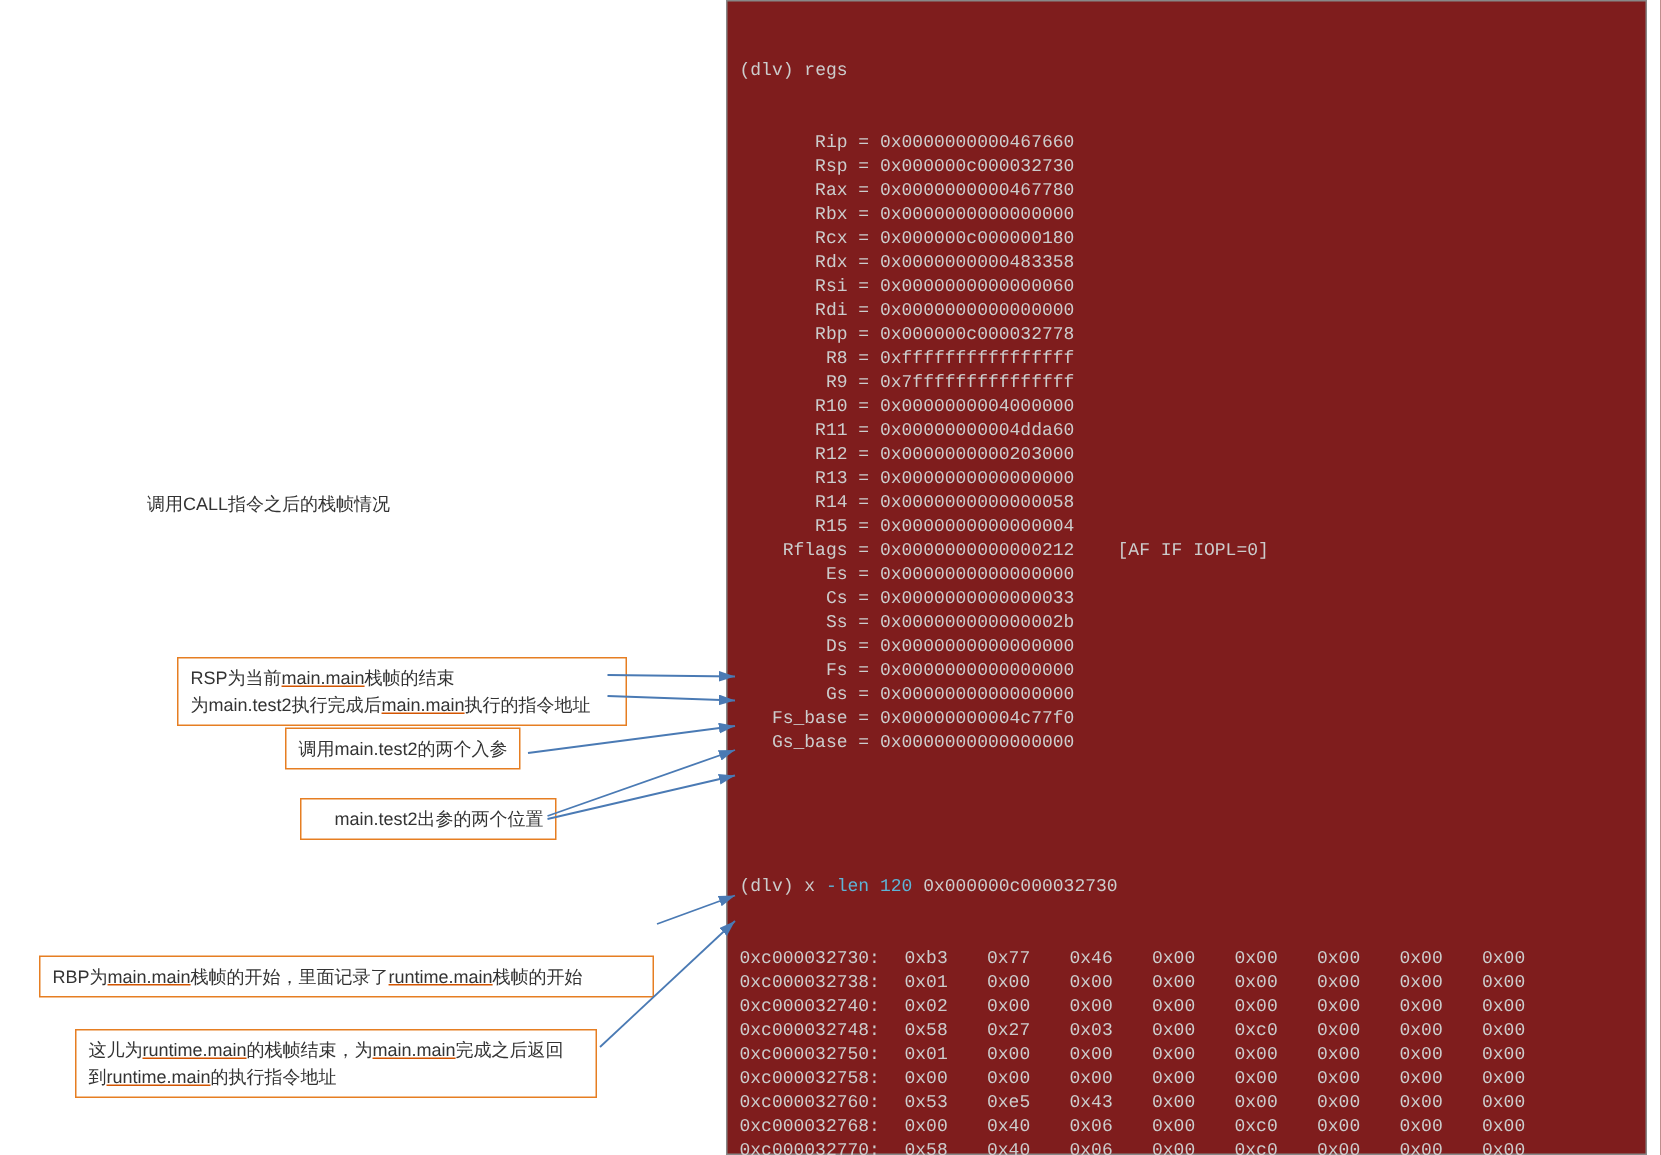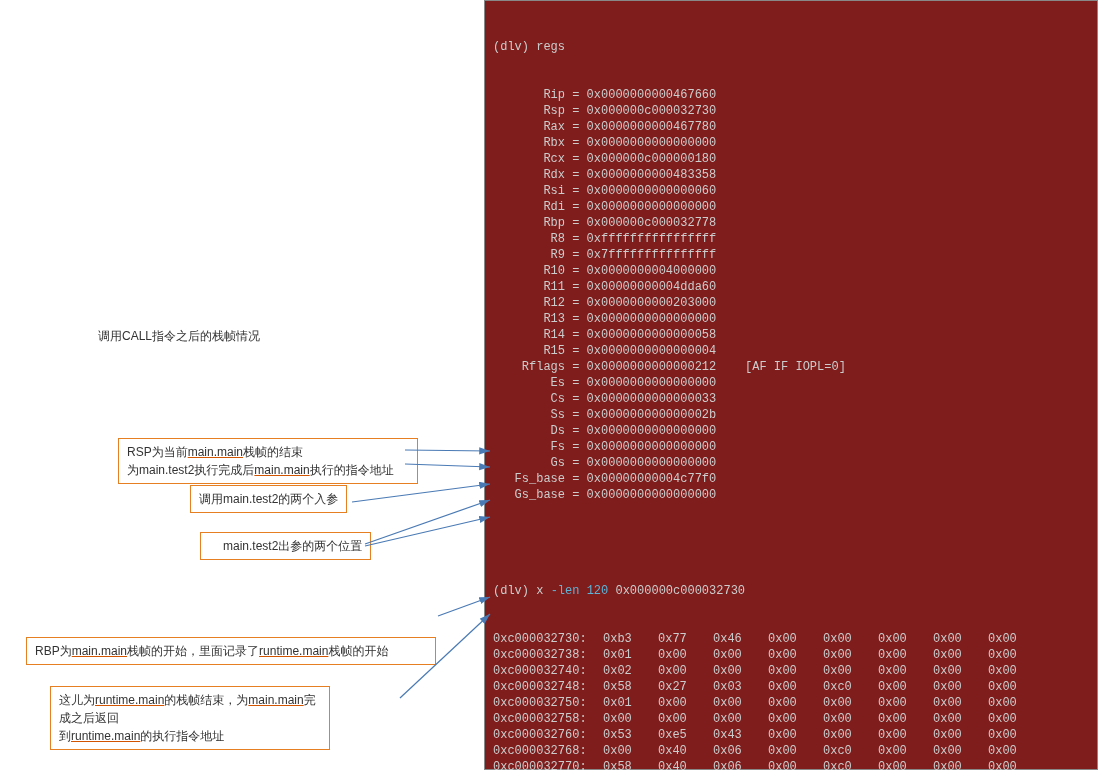--- a/index.html
+++ b/index.html
@@ -78,21 +78,21 @@
 </div>
 
 <div class="callout" style="left:200px; top:532px;padding-left:22px;">
   <span>main.test2出参的两个位置</span>
 </div>
 
 <div class="callout" style="left:26px; top:637px; width:410px;">
   <span>RBP为</span><span class="underline">main.main</span><span>栈帧的开始，里面记录了</span><span class="underline">runtime.main</span><span>栈帧的开始</span>
 </div>
 
-<div class="callout" style="left:50px; top:686px; width:280px;">
+<div class="callout" style="left:50px; top:686px; width:348px;">
   <span>这儿为</span><span class="underline">runtime.main</span><span>的栈帧结束，为</span><span class="underline">main.main</span><span>完成之后返回</span><br>
   <span>到</span><span class="underline">runtime.main</span><span>的执行指令地址</span>
 </div>
 
 <svg class="arrow-layer">
   <defs>
     <marker id="ah" markerWidth="10" markerHeight="10" refX="9" refY="3" orient="auto">
       <path d="M0,0 L9,3 L0,6 Z" fill="#4a7ab4"></path>
     </marker>
   </defs>

